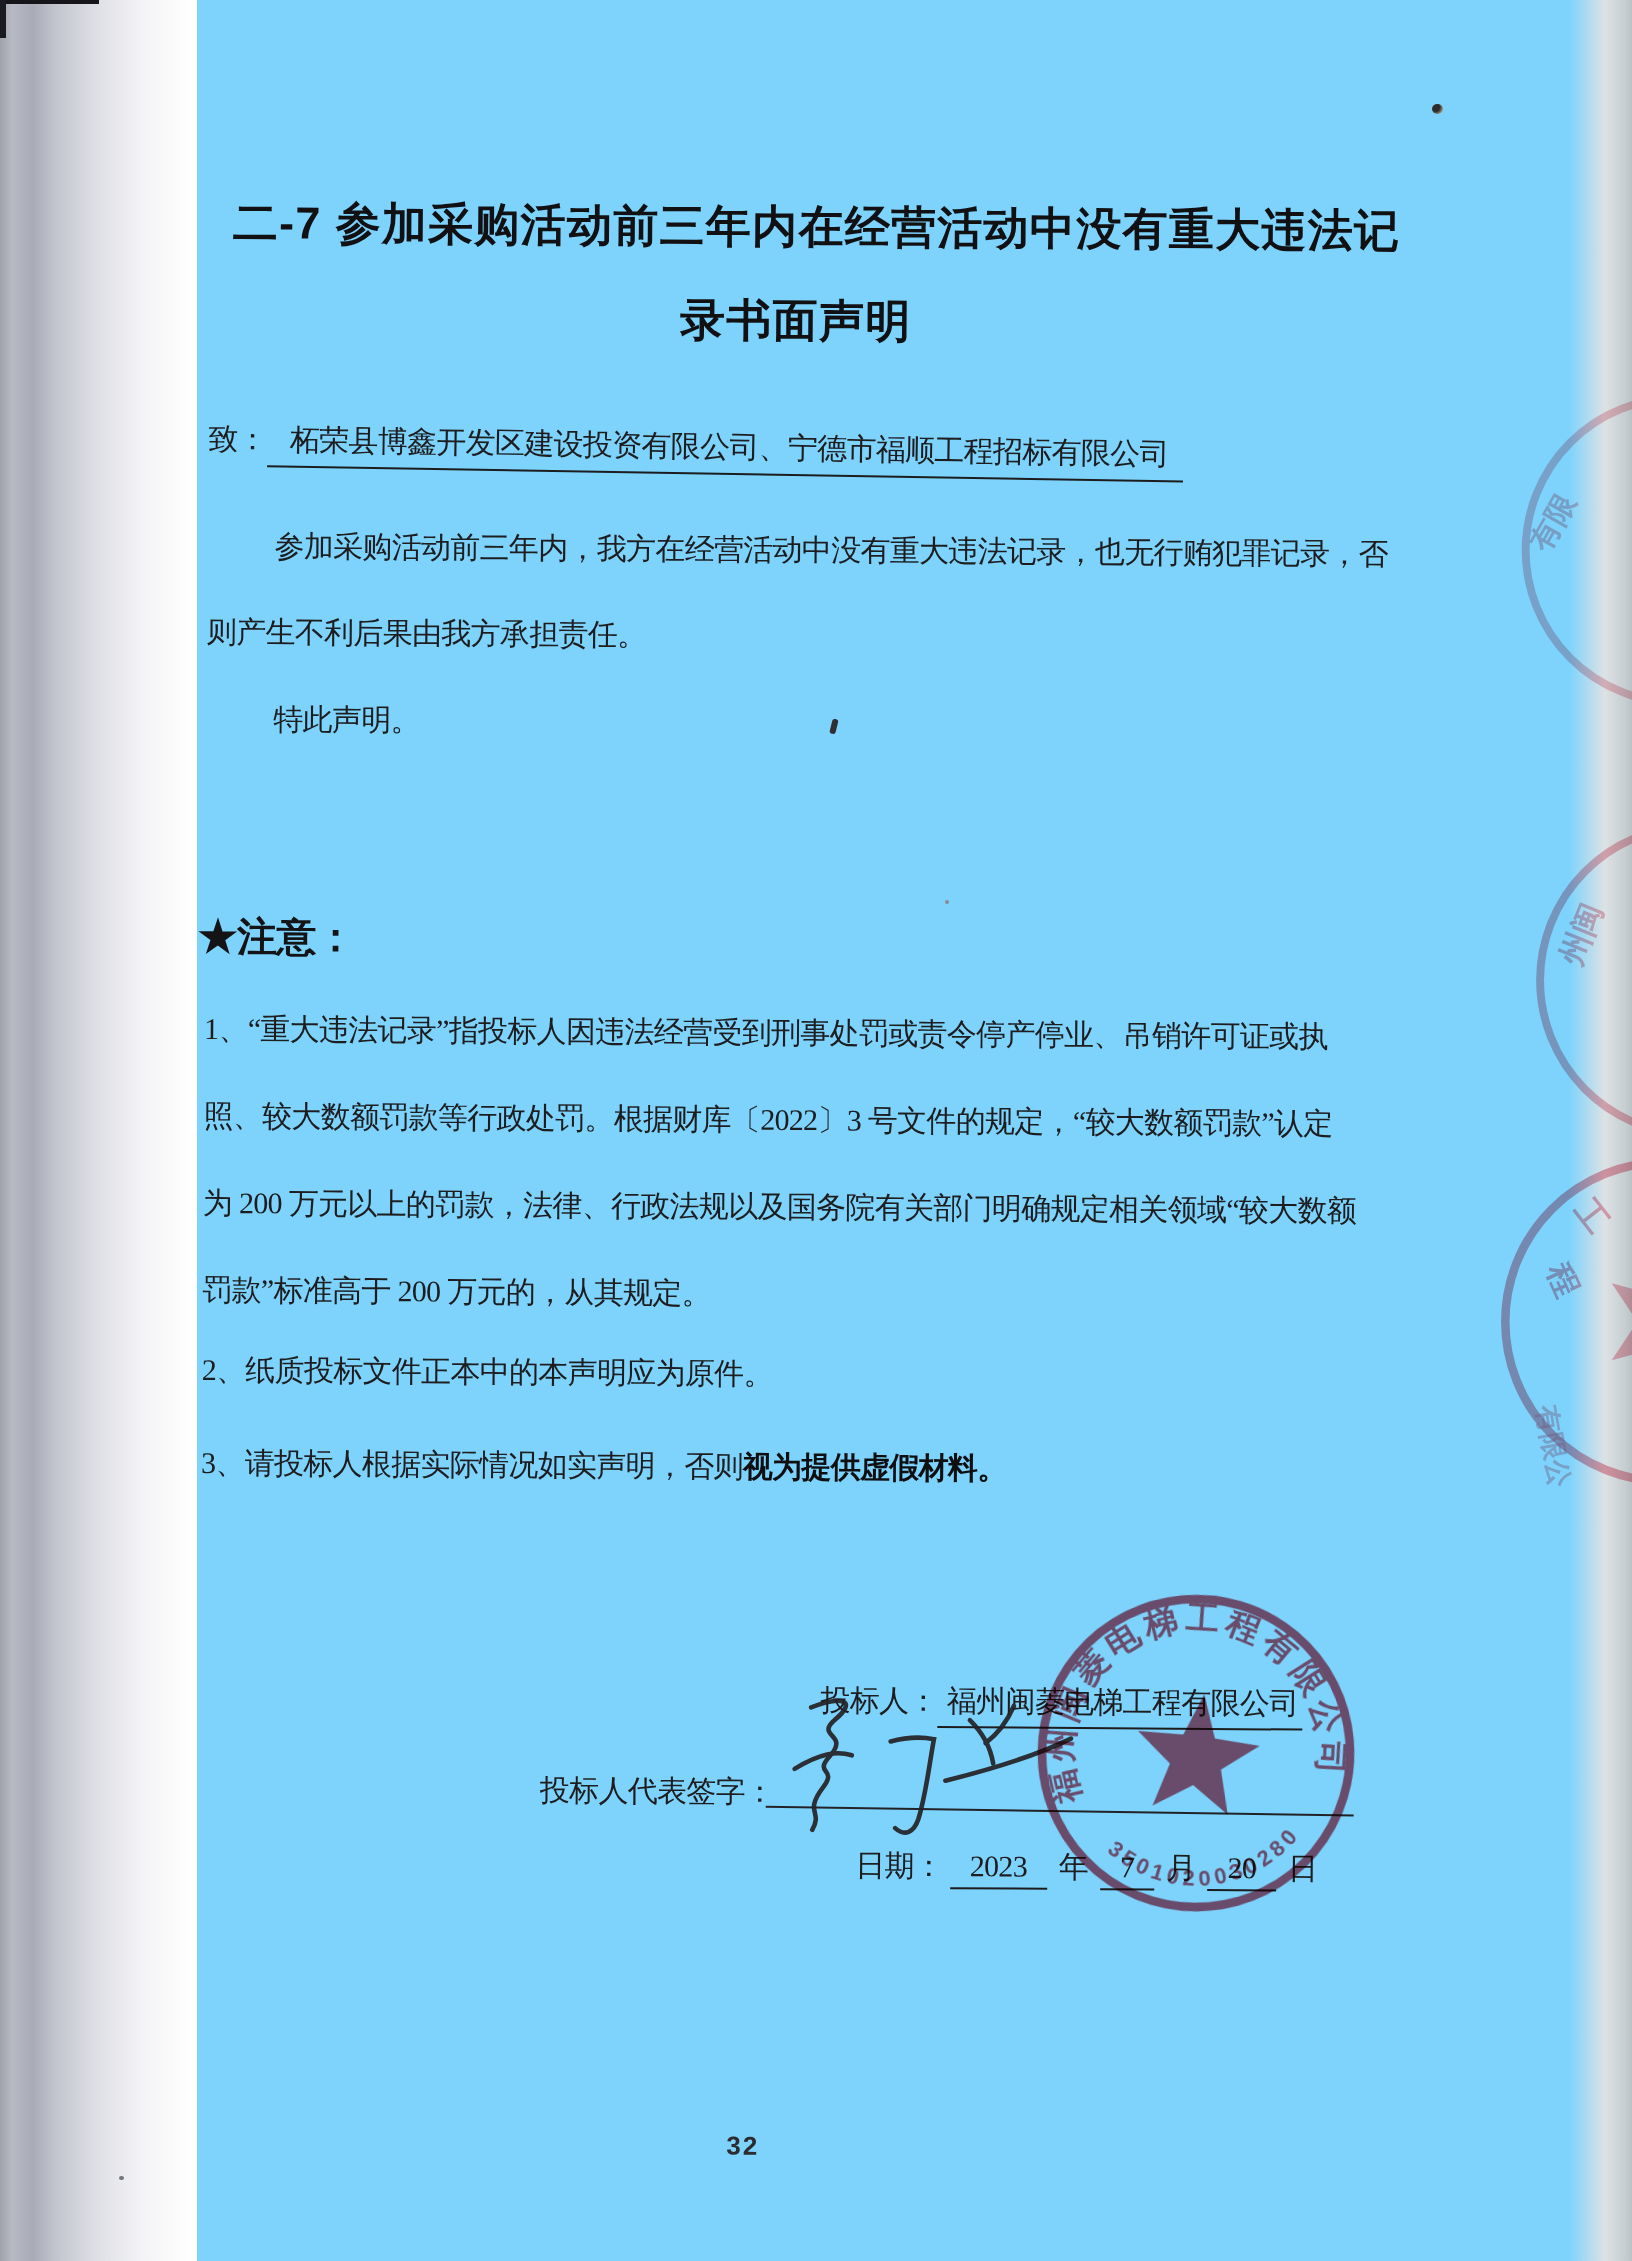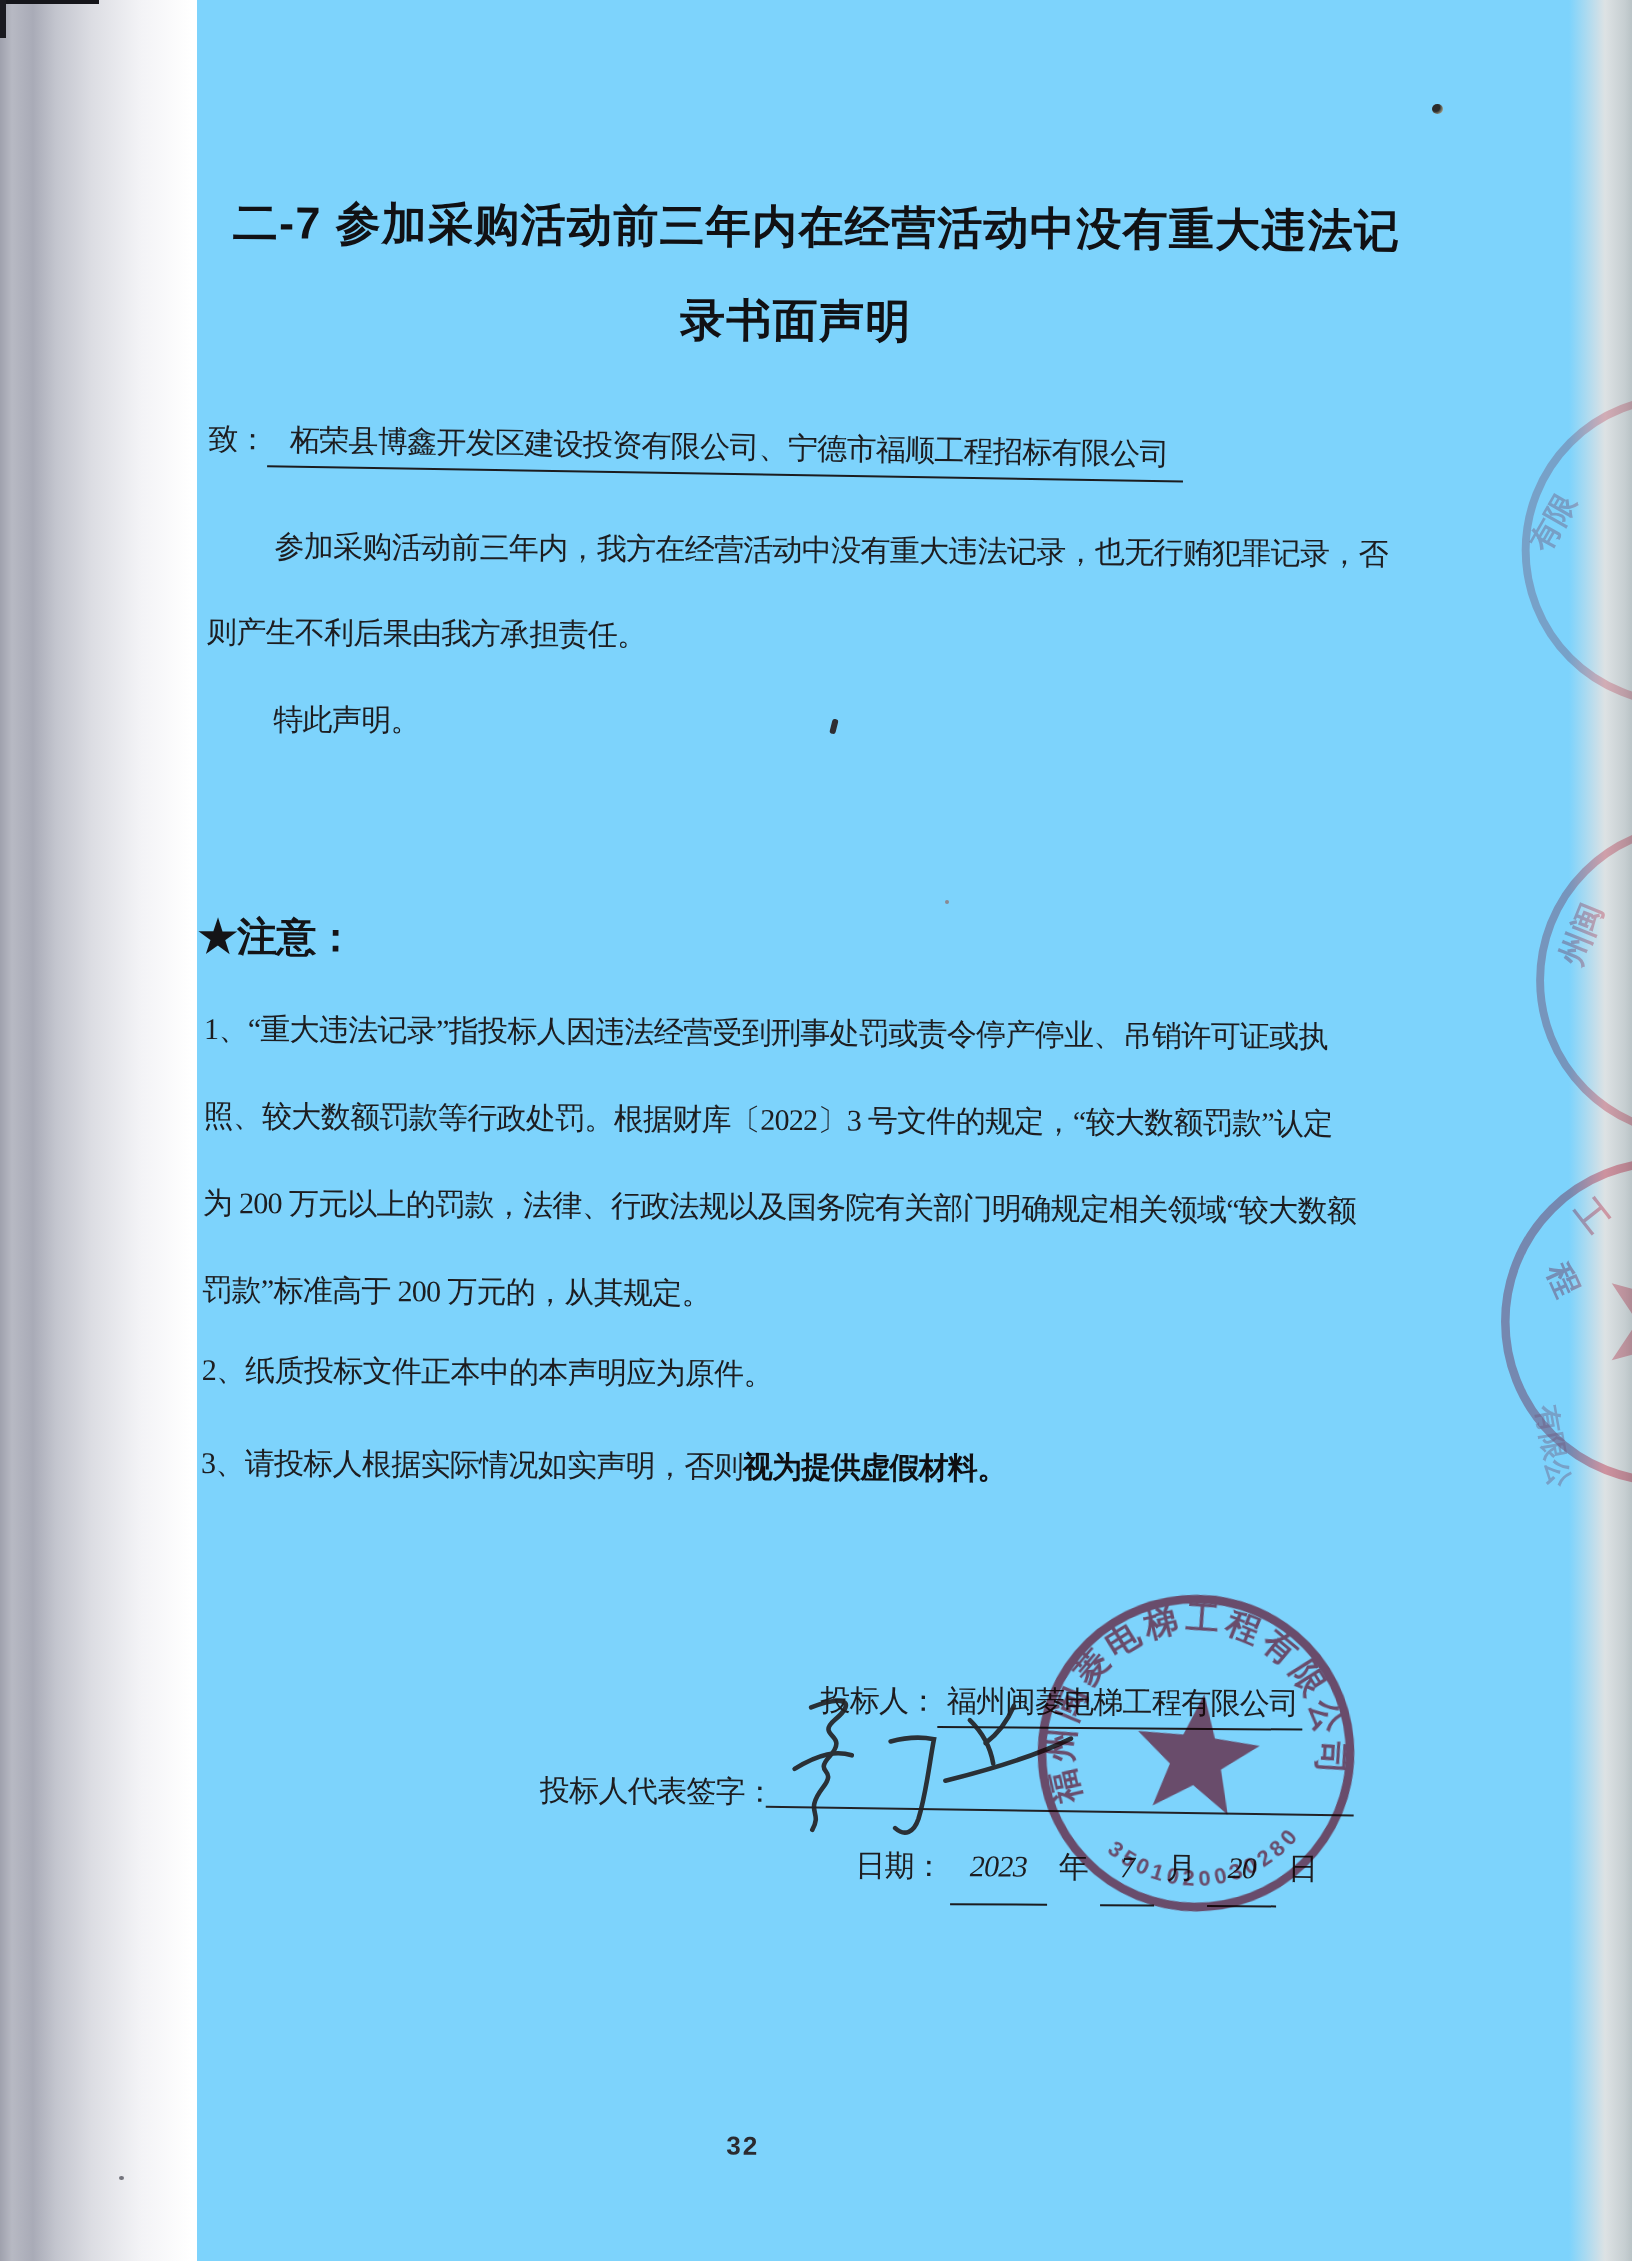--- a/index.html
+++ b/index.html
@@ -38,21 +38,21 @@
   .n1d{left:204px;top:1274px;}
   .n2{left:204px;top:1354px;}
   .n3{left:204px;top:1447px;}
   .n3 b{font-weight:700;color:#0f0f12;}
   .bidder{left:825px;top:1680px;}
   .bidder .u{display:inline-block;border-bottom:2.6px solid #1c1c1f;padding:0 4px 4px 9.2px;}
   .sign-label{left:545px;top:1772px;}
   .sign-rule{position:absolute;left:771px;top:1806px;width:588px;height:0;
      border-top:2.6px solid #222226;transform:rotate(0.45deg);transform-origin:left top;}
   .date-line{left:861px;top:1845px;}
-  .date-line .u{display:inline-block;border-bottom:2.6px solid #1c1c1f;padding:0 20px 20px 20px;margin:0 6.6px;font-style:italic;}
+  .date-line .u{display:inline-block;border-bottom:2.6px solid #1c1c1f;padding:0 20px 4px 20px;margin:0 6.6px;}
   .date-line .unit{margin:0 5.3px;}
   .pagenum{left:734px;top:2131px;font-family:"Liberation Sans","DejaVu Sans",sans-serif;
      font-size:26px;font-weight:700;letter-spacing:2px;color:#2b2b30;}
 
   .sig-svg{position:absolute;left:775px;top:1682px;z-index:3;}
   .stamp-main{position:absolute;left:1030px;top:1587px;z-index:4;mix-blend-mode:multiply;
      filter:blur(0.4px);transform:rotate(-5deg);}
   .stamp-edge{position:absolute;left:1481px;top:355px;z-index:3;mix-blend-mode:multiply;filter:blur(0.7px);}
 </style>
 </head>

